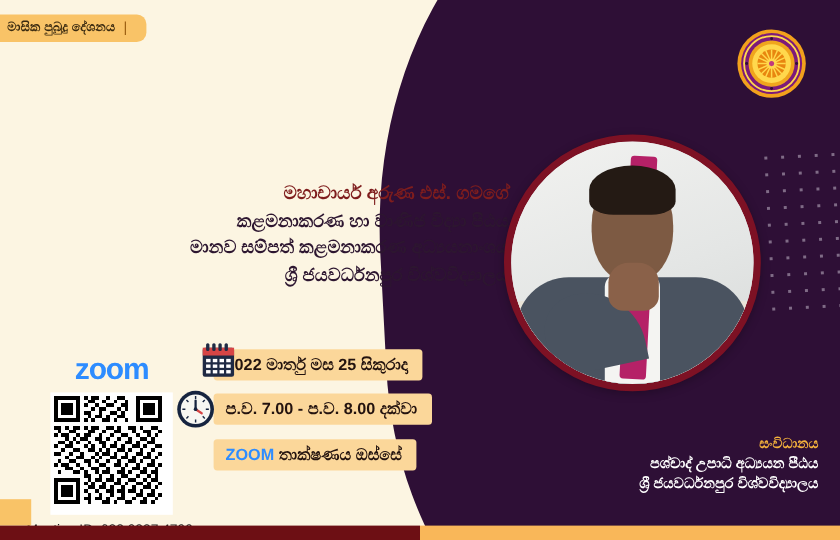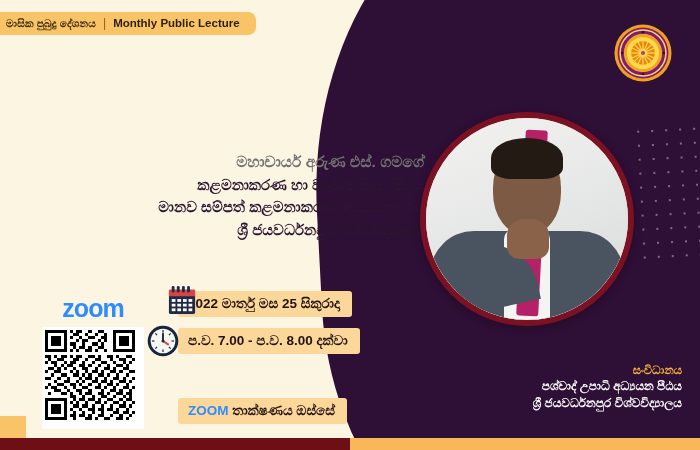--- a/index.html
+++ b/index.html
@@ -57,21 +57,21 @@
     position:absolute;left:24px;top:88px;width:560px;z-index:6;
     font-size:22px;font-weight:700;color:#17171a;letter-spacing:-.1px;
   }
   .title-en .hl{color:#7d1124;}
 
   
   .speaker{
     position:absolute;left:20px;top:150px;width:404px;z-index:6;
     text-align:right;line-height:1.52;
   }
-  .speaker .nm{font-size:15.5px;font-weight:700;color:#737373;}
+  .speaker .nm{font-size:15.5px;font-weight:700;color:#7f1d1d;}
   .speaker .ln{font-size:15px;font-weight:700;color:#2d1630;}
 
   
   .portrait{
     position:absolute;left:420px;top:112px;width:202px;height:202px;z-index:8;
     border-radius:50%;
     border:6px solid #7d1124;
     overflow:hidden;
     background:#dfe3e6;
     box-shadow:0 2px 8px rgba(0,0,0,.25);
@@ -96,21 +96,21 @@
   .mtg{margin-top:6px;font-size:11.5px;color:#1b1b1b;text-align:left;line-height:1.35;padding-left:4px;}
 
   
   .pill{
     position:absolute;z-index:6;background:#fbd79a;
     display:flex;align-items:center;border-radius:3px;
     height:26px;padding:0 12px 0 10px;
   }
   #pill-date{left:178px;top:291px;}
   #pill-time{left:178px;top:328px;}
-  #pill-platform{left:178px;top:366px;margin-top:32px;}
+  #pill-platform{left:178px;top:366px;}
   .pill .txt{font-size:13.5px;font-weight:700;color:#23130f;white-space:nowrap;}
   .pill .zm{color:#2d8cff;font-weight:700;}
   .ico{position:absolute;z-index:7;}
   #cal-icon{left:168px;top:285px;width:28px;height:30px;}
   #clk-icon{left:146px;top:324px;width:34px;height:34px;}
 
   
   .org{position:absolute;right:18px;top:362px;width:300px;text-align:right;z-index:9;line-height:1.42;}
   .org .hd{font-size:11.5px;font-weight:700;color:#f2b03c;}
   .org .ln{font-size:12px;font-weight:700;color:#ffffff;}
@@ -126,21 +126,20 @@
 
 <div id="poster">
 
   <div class="purple-panel">
     <div class="dot-grid"></div>
   </div>
 
   <div class="ribbon">
     <span class="si">මාසික පුබුදු දේශනය</span>
     <span class="sep">|</span>
-    <span class="en">Monthly Public Lecture</span>
   </div>
 
   <svg class="seal" viewBox="0 0 100 100">
     <circle cx="50" cy="50" r="46" fill="#f2a11c"></circle>
     <circle cx="50" cy="50" r="41" fill="#7d1a7a"></circle>
     <circle cx="50" cy="50" r="37" fill="none" stroke="#ffd84d" stroke-width="2.5"></circle>
     <circle cx="50" cy="50" r="31" fill="#f0a51d"></circle>
     <circle cx="50" cy="50" r="26" fill="#ffd84d"></circle>
     <g fill="#e8860f">
       <circle cx="50" cy="50" r="19"></circle>

